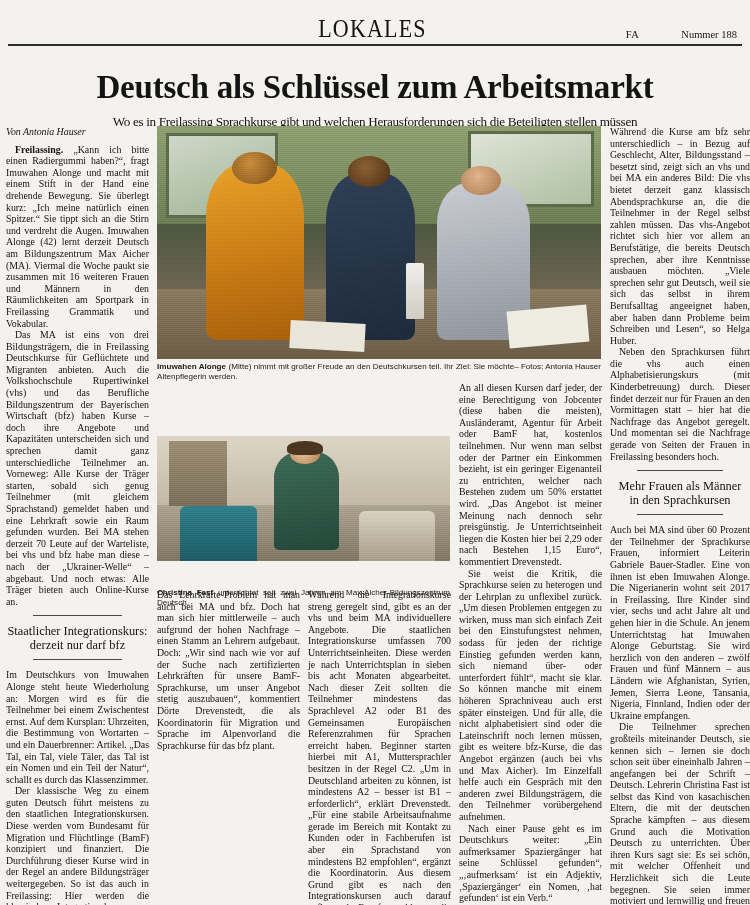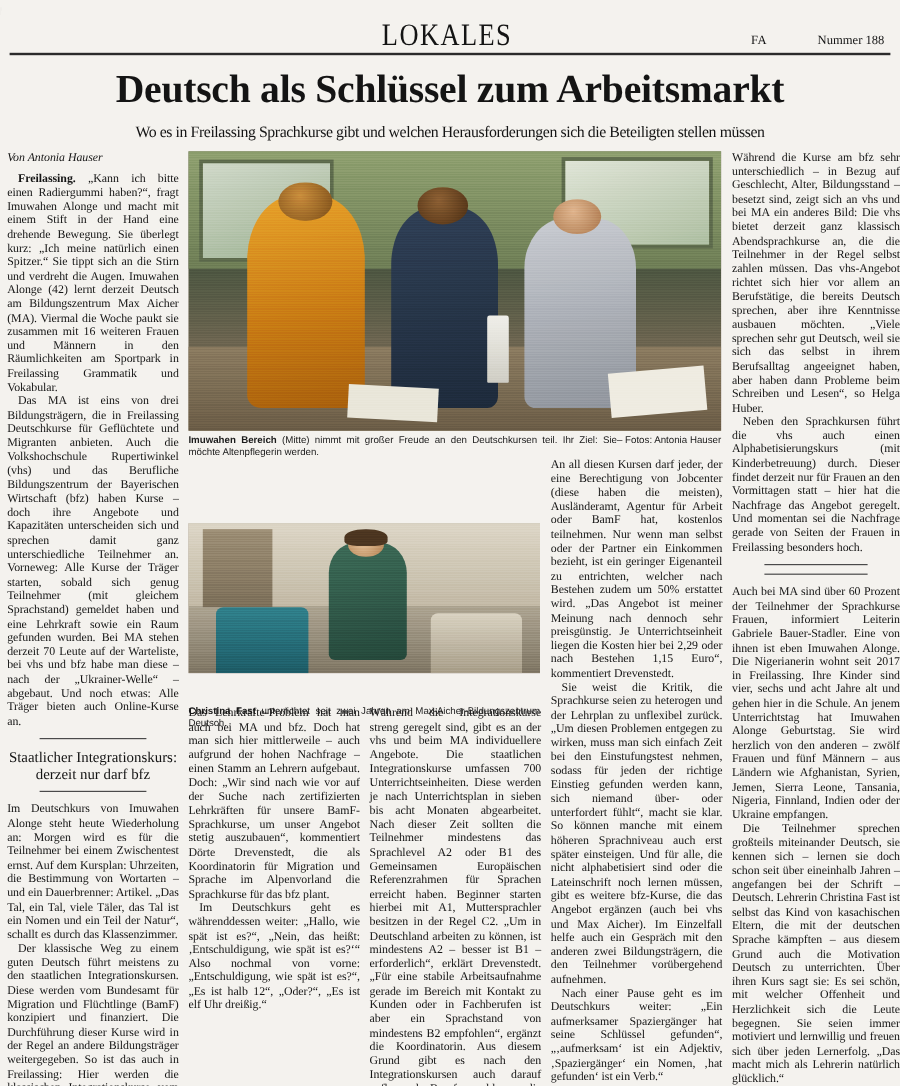--- a/index.html
+++ b/index.html
@@ -45,21 +45,21 @@
     margin:2px 8px 0 8px;
     border-top:2.2px solid #2b2b2b;
   }
 
   
   .headline{
     text-align:center;
     font-size:33px;
     font-weight:700;
     letter-spacing:-0.2px;
-    margin:12px 14px 0 14px;
+    margin:24px 14px 0 14px;
     line-height:1.05;
   }
   .subhead{
     text-align:center;
     font-size:13.2px;
     font-weight:400;
     margin:9px 10px 0 10px;
     line-height:1.15;
     letter-spacing:-0.35px;
   }
@@ -240,21 +240,21 @@
         <div class="ph1-p2head"></div>
       <div class="ph1-p3"></div>
         <div class="ph1-p3head"></div>
       <div class="ph1-bottle"></div>
       <div class="ph1-paper"></div>
       <div class="ph1-paper2"></div>
       <div class="ph1-grain"></div>
     </div>
     <div class="capwrap1">
       <div class="cap">
-        <span class="credit">– Fotos: Antonia Hauser</span><b>Imuwahen Bereich</b><span> (Mitte) nimmt mit großer Freude an den Deutschkursen teil. Ihr Ziel: Sie möchte Altenpflegerin werden.</span>
+        <span class="credit">– Fotos: Antonia Hauser</span><b>Imuwahen Alonge</b><span> (Mitte) nimmt mit großer Freude an den Deutschkursen teil. Ihr Ziel: Sie möchte Altenpflegerin werden.</span>
       </div>
     </div>
 
     <div class="photo p2">
       <div class="ph2-bg"></div>
       <div class="ph2-wall"></div>
       <div class="ph2-door"></div>
       <div class="ph2-chairL"></div>
       <div class="ph2-chairR"></div>
       <div class="ph2-person"></div>
@@ -280,40 +280,43 @@
       </div>
       <div class="hr-short below"></div>
 
       <p class="body">Im Deutschkurs von Imuwahen Alonge steht heute Wiederholung an: Morgen wird es für die Teilnehmer bei einem Zwischentest ernst. Auf dem Kursplan: Uhrzeiten, die Bestimmung von Wortarten – und ein Dauerbrenner: Artikel. „Das Tal, ein Tal, viele Täler, das Tal ist ein Nomen und ein Teil der Natur“, schallt es durch das Klassenzimmer.</p>
       <p class="body">Der klassische Weg zu einem guten Deutsch führt meistens zu den staatlichen Integrationskursen. Diese werden vom Bundesamt für Migration und Flüchtlinge (BamF) konzipiert und finanziert. Die Durchführung dieser Kurse wird in der Regel an andere Bildungsträger weitergegeben. So ist das auch in Freilassing: Hier werden die klassischen Integrationskurse vom bfz angeboten. Die vhs würde hier gerne miteinsteigen. Gerade werden in der Einrichtung die Rahmenbedingungen dafür abgeklärt. Insbesondere Lehrkräfte mit BamF-Zertifizierung werden noch gesucht, erklärt die Leiterin der vhs Rupertiwinkel, Dr. Helga Huber.</p>
     </div>
 
     <div class="col c2">
       <div style="height:463px"></div>
       <p class="body noind">Das Lehrkräfte-Problem hat man auch bei MA und bfz. Doch hat man sich hier mittlerweile – auch aufgrund der hohen Nachfrage – einen Stamm an Lehrern aufgebaut. Doch: „Wir sind nach wie vor auf der Suche nach zertifizierten Lehrkräften für unsere BamF-Sprachkurse, um unser Angebot stetig auszubauen“, kommentiert Dörte Drevenstedt, die als Koordinatorin für Migration und Sprache im Alpenvorland die Sprachkurse für das bfz plant.</p>
-      <p class="body">Im Deutschkurs geht es währenddessen weiter: „Hallo, wie spät ist es?“, „Nein, das heißt: ‚Entschuldigung, wie spät ist es?‘“ Also nochmal von vorne: „Entschuldigung, wie spät ist es?“, „Es ist halb 12“, „Oder?“, „Es ist elf Uhr dreißig.“</p>
     </div>
 
     <div class="col c3">
       <div style="height:463px"></div>
       <p class="body noind">Während die Integrationskurse streng geregelt sind, gibt es an der vhs und beim MA individuellere Angebote. Die staatlichen Integrationskurse umfassen 700 Unterrichtseinheiten. Diese werden je nach Unterrichtsplan in sieben bis acht Monaten abgearbeitet. Nach dieser Zeit sollten die Teilnehmer mindestens das Sprachlevel A2 oder B1 des Gemeinsamen Europäischen Referenzrahmen für Sprachen erreicht haben. Beginner starten hierbei mit A1, Muttersprachler besitzen in der Regel C2. „Um in Deutschland arbeiten zu können, ist mindestens A2 – besser ist B1 – erforderlich“, erklärt Drevenstedt. „Für eine stabile Arbeitsaufnahme gerade im Bereich mit Kontakt zu Kunden oder in Fachberufen ist aber ein Sprachstand von mindestens B2 empfohlen“, ergänzt die Koordinatorin. Aus diesem Grund gibt es nach den Integrationskursen auch darauf aufbauende Berufssprachkurse, die die Teilnehmer mit entsprechendem Berufsvokabular in weiteren vier bis fünf Monaten fit für den Arbeitsmarkt machen sollen.</p>
     </div>
 
     <div class="col c4">
       <div style="height:256px"></div>
       <p class="body noind">An all diesen Kursen darf jeder, der eine Berechtigung von Jobcenter (diese haben die meisten), Ausländeramt, Agentur für Arbeit oder BamF hat, kostenlos teilnehmen. Nur wenn man selbst oder der Partner ein Einkommen bezieht, ist ein geringer Eigenanteil zu entrichten, welcher nach Bestehen zudem um 50% erstattet wird. „Das Angebot ist meiner Meinung nach dennoch sehr preisgünstig. Je Unterrichtseinheit liegen die Kosten hier bei 2,29 oder nach Bestehen 1,15 Euro“, kommentiert Drevenstedt.</p>
       <p class="body">Sie weist die Kritik, die Sprachkurse seien zu heterogen und der Lehrplan zu unflexibel zurück. „Um diesen Problemen entgegen zu wirken, muss man sich einfach Zeit bei den Einstufungstest nehmen, sodass für jeden der richtige Einstieg gefunden werden kann, sich niemand über- oder unterfordert fühlt“, macht sie klar. So können manche mit einem höheren Sprachniveau auch erst später einsteigen. Und für alle, die nicht alphabetisiert sind oder die Lateinschrift noch lernen müssen, gibt es weitere bfz-Kurse, die das Angebot ergänzen (auch bei vhs und Max Aicher). Im Einzelfall helfe auch ein Gespräch mit den anderen zwei Bildungsträgern, die den Teilnehmer vorübergehend aufnehmen.</p>
       <p class="body">Nach einer Pause geht es im Deutschkurs weiter: „Ein aufmerksamer Spaziergänger hat seine Schlüssel gefunden“, „‚aufmerksam‘ ist ein Adjektiv, ‚Spaziergänger‘ ein Nomen, ‚hat gefunden‘ ist ein Verb.“</p>
     </div>
 
     <div class="col c5">
       <p class="body noind">Während die Kurse am bfz sehr unterschiedlich – in Bezug auf Geschlecht, Alter, Bildungsstand – besetzt sind, zeigt sich an vhs und bei MA ein anderes Bild: Die vhs bietet derzeit ganz klassisch Abendsprachkurse an, die die Teilnehmer in der Regel selbst zahlen müssen. Das vhs-Angebot richtet sich hier vor allem an Berufstätige, die bereits Deutsch sprechen, aber ihre Kenntnisse ausbauen möchten. „Viele sprechen sehr gut Deutsch, weil sie sich das selbst in ihrem Berufsalltag angeeignet haben, aber haben dann Probleme beim Schreiben und Lesen“, so Helga Huber.</p>
       <p class="body">Neben den Sprachkursen führt die vhs auch einen Alphabetisierungskurs (mit Kinderbetreuung) durch. Dieser findet derzeit nur für Frauen an den Vormittagen statt – hier hat die Nachfrage das Angebot geregelt. Und momentan sei die Nachfrage gerade von Seiten der Frauen in Freilassing besonders hoch.</p>
 
       <div class="hr-short"></div>
+      <div class="sectionhead">
+        <div>Mehr Frauen als Männer</div>
+        <div>in den Sprachkursen</div>
+      </div>
       <div class="hr-short below"></div>
 
       <p class="body noind">Auch bei MA sind über 60 Prozent der Teilnehmer der Sprachkurse Frauen, informiert Leiterin Gabriele Bauer-Stadler. Eine von ihnen ist eben Imuwahen Alonge. Die Nigerianerin wohnt seit 2017 in Freilassing. Ihre Kinder sind vier, sechs und acht Jahre alt und gehen hier in die Schule. An jenem Unterrichtstag hat Imuwahen Alonge Geburtstag. Sie wird herzlich von den anderen – zwölf Frauen und fünf Männern – aus Ländern wie Afghanistan, Syrien, Jemen, Sierra Leone, Tansania, Nigeria, Finnland, Indien oder der Ukraine empfangen.</p>
       <p class="body">Die Teilnehmer sprechen großteils miteinander Deutsch, sie kennen sich – lernen sie doch schon seit über eineinhalb Jahren – angefangen bei der Schrift – Deutsch. Lehrerin Christina Fast ist selbst das Kind von kasachischen Eltern, die mit der deutschen Sprache kämpften – aus diesem Grund auch die Motivation Deutsch zu unterrichten. Über ihren Kurs sagt sie: Es sei schön, mit welcher Offenheit und Herzlichkeit sich die Leute begegnen. Sie seien immer motiviert und lernwillig und freuen sich über jeden Lernerfolg. „Das macht mich als Lehrerin natürlich glücklich.“</p>
     </div>
 
   </div>
 </div>
 
 </body></html>

